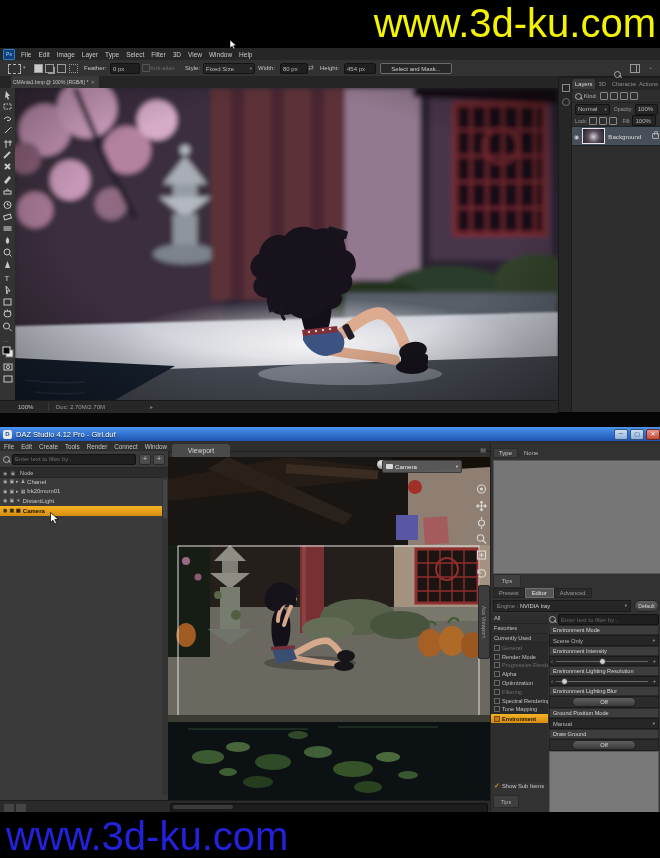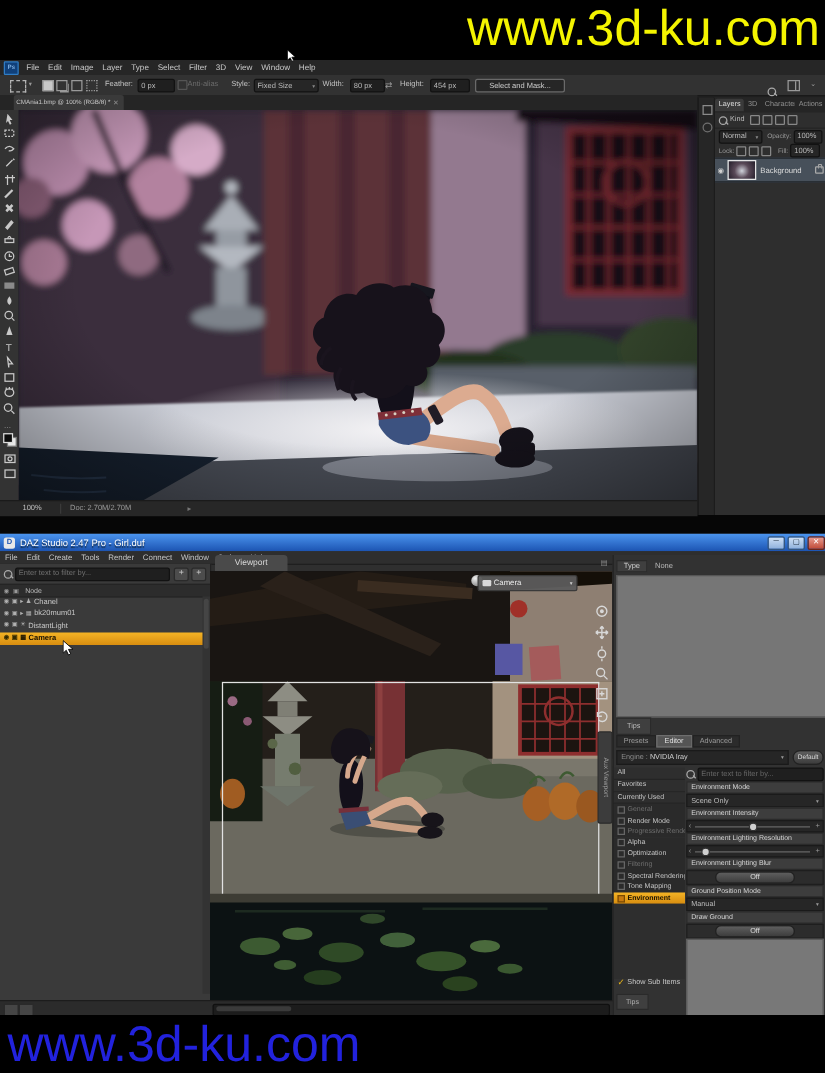--- a/index.html
+++ b/index.html
@@ -315,21 +315,21 @@
   </div>
 
   <svg class="abs" style="left:230px;top:40px;" width="8" height="10">
     <polygon points="0,0 0,8 2.2,6.2 3.6,9 4.9,8.3 3.4,5.7 6.2,5.6" fill="#fff" stroke="#000" stroke-width="0.5"></polygon>
   </svg>
 
   <div id="daz">
 
     <div class="abs flex" style="left:0;top:0;width:660px;height:14px;background:linear-gradient(#4b94ee,#1c54b2);padding-left:3px;">
       <span style="width:9px;height:9px;background:#e8e8e8;border-radius:2px;display:flex;align-items:center;justify-content:center;font-size:6px;color:#1c54b2;font-weight:bold;margin-right:4px;">D</span>
-      <span style="font-size:7.5px;color:#fff;text-shadow:0 1px 1px #123;">DAZ Studio 2.47 Pro - Girl.duf</span>
+      <span style="font-size:7.5px;color:#fff;text-shadow:0 1px 1px #123;">DAZ Studio 4.12 Pro - Girl.duf</span>
       <span class="abs flex" style="right:3px;top:2px;gap:2px;">
         <span style="width:12px;height:9px;background:linear-gradient(#cfe0f4,#8fb1dc);border:1px solid #35567e;border-radius:2px;font-size:6px;color:#234;text-align:center;line-height:7px;">─</span>
         <span style="width:12px;height:9px;background:linear-gradient(#cfe0f4,#8fb1dc);border:1px solid #35567e;border-radius:2px;font-size:6px;color:#234;text-align:center;line-height:9px;">▢</span>
         <span style="width:12px;height:9px;background:linear-gradient(#e89a8e,#c04a38);border:1px solid #6e2418;border-radius:2px;font-size:6px;color:#fff;text-align:center;line-height:9px;">✕</span>
       </span>
     </div>
 
     <div class="abs flex dazmenu" style="left:0;top:14px;width:660px;height:10px;background:#2e2e2e;border-bottom:1px solid #1f1f1f;padding-left:4px;">
       <span>File</span>
       <span>Edit</span>

